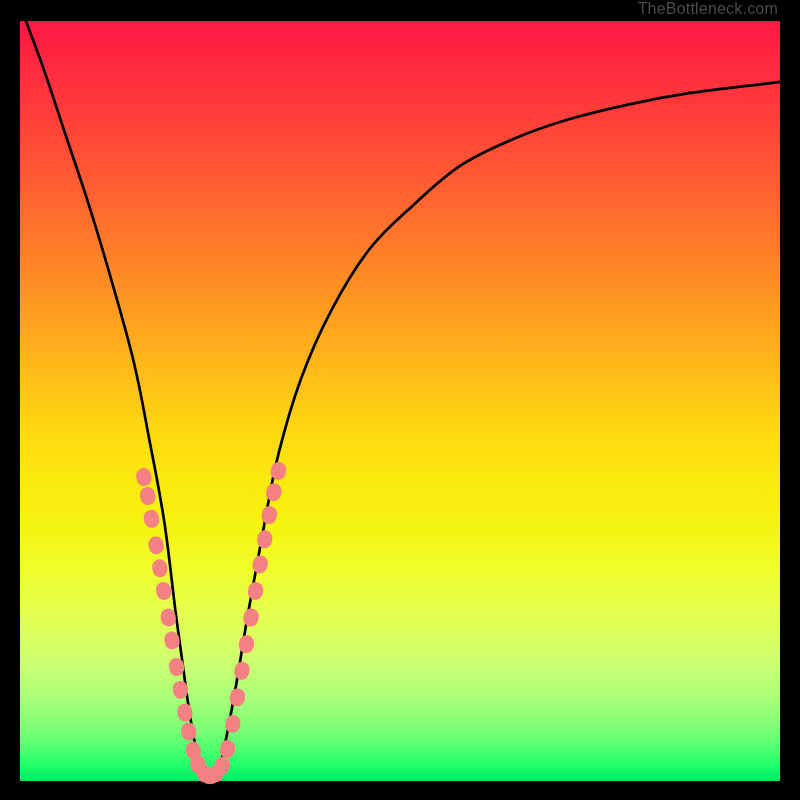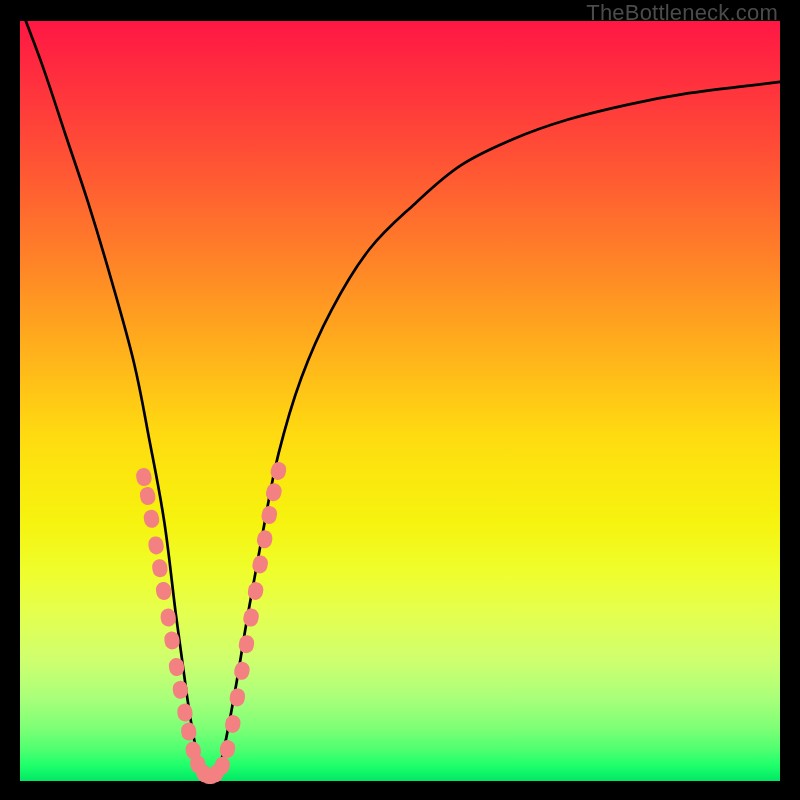--- a/index.html
+++ b/index.html
@@ -46,21 +46,21 @@
       #7eff76 93%,
       #4cff70 96%,
       #1dff6a 98%,
       #00e865 100%
     );
   }
   .watermark {
     position: absolute;
     top: 0px;
     right: 22px;
-    font-size: 22px;
+    font-size: 16px;
     font-weight: 500;
     color: #4b4b4b;
     letter-spacing: 0.2px;
     user-select: none;
   }
   svg.curve {
     position: absolute;
     top: 0;
     left: 0;
     width: 760px;

